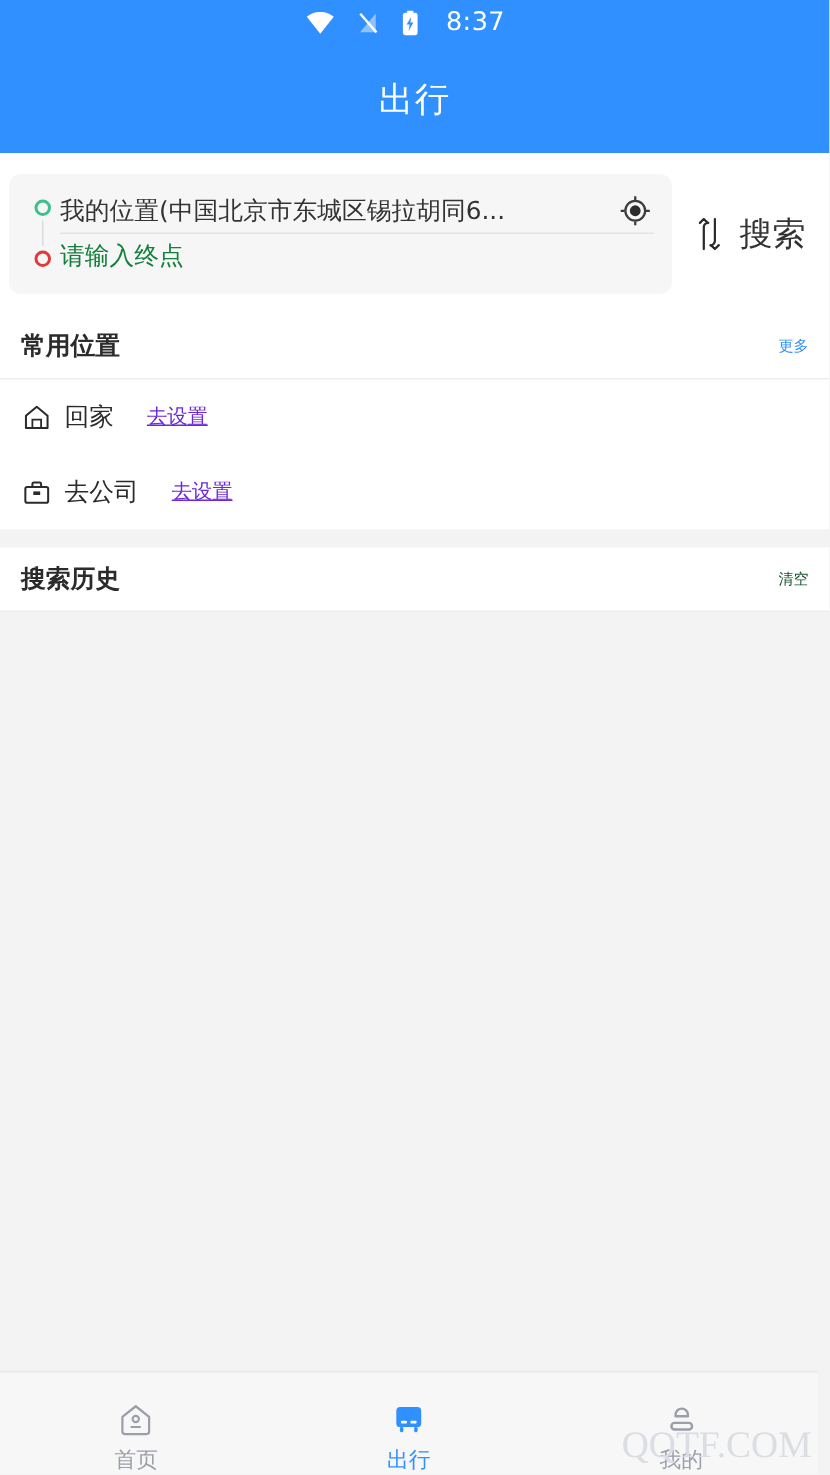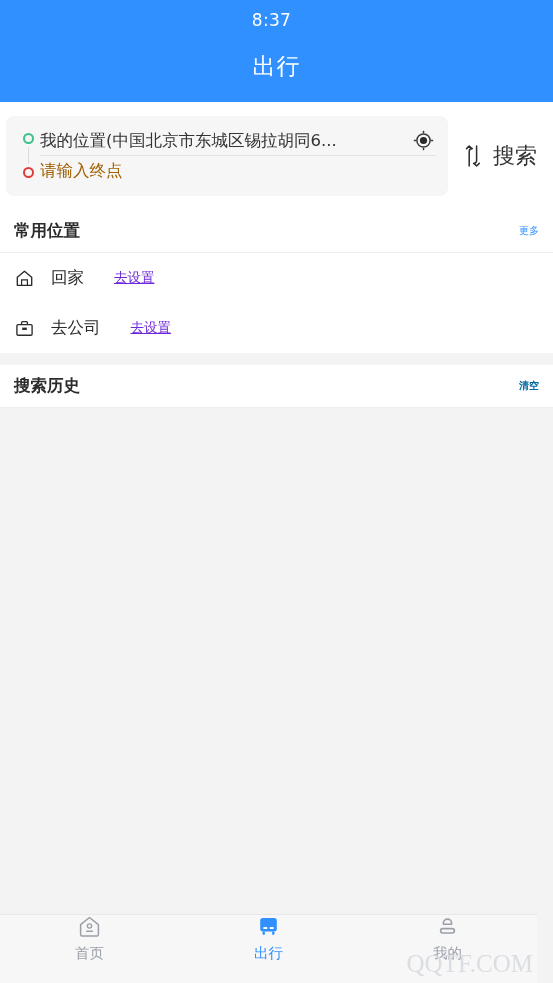--- a/index.html
+++ b/index.html
@@ -15,24 +15,23 @@
     background: #f3f3f3;
     position: relative;
   }
 
   
   .status-bar {
     height: 30px;
     background: #3190ff;
     display: flex;
     align-items: center;
-    justify-content: flex-end;
+    justify-content: center;
     padding-right: 12px;
     gap: 16px;
-    flex-direction: column;
   }
   .status-icon { display: flex; align-items: center; }
   .status-time {
     color: #ffffff;
     font-size: 17px;
     font-weight: 400;
     letter-spacing: 0.3px;
     margin-left: 2px;
   }
 
@@ -101,21 +100,21 @@
   .field-row.top { border-bottom: 1px solid #e3e3e3; }
   .field-text {
     flex: 1;
     min-width: 0;
     font-size: 16.5px;
     color: #333333;
     white-space: nowrap;
     overflow: hidden;
     text-overflow: clip;
   }
-  .field-text.placeholder { color: #a16207; }
+  .field-text.placeholder { color: #15803d; }
   .locate-btn {
     width: 26px;
     height: 26px;
     display: flex;
     align-items: center;
     justify-content: center;
     flex: none;
     margin-left: 4px;
   }
   .search-actions {
@@ -144,29 +143,29 @@
     justify-content: space-between;
     padding: 0 14px;
   }
   .section-title {
     font-size: 16.5px;
     font-weight: bold;
     color: #2b2b2b;
   }
   .section-action { font-size: 10px; }
   .section-action.link { color: #3190ff; }
-  .section-action.muted { color: #0369a1; font-weight: bold; }
+  .section-action.muted { color: #14532d; }
   .divider { height: 1px; background: #ededed; }
 
   .place-row {
     height: 50px;
     display: flex;
     align-items: center;
     padding: 0 14px;
-    gap: 17px;
+    gap: 9px;
   }
   .place-icon {
     width: 20px; height: 20px;
     display: flex; align-items: center; justify-content: center;
     flex: none;
   }
   .place-label { font-size: 16.5px; color: #2b2b2b; }
   .place-hint { font-size: 13.5px; color: #6d28d9; margin-left: 13px; text-decoration: underline; }
 
   .gap { height: 12px; background: #f3f3f3; }
@@ -179,26 +178,26 @@
     left: 0; right: 0;
     bottom: 69px;
     display: flex;
     flex-direction: column;
     background: #f3f3f3;
   }
 
   
   .bottom-nav {
     position: absolute;
-    left: 0; right: 16px; bottom: 0;
+    left: 0; right: 8px; bottom: 0;
     height: 69px;
     background: #f7f7f7;
     border-top: 1px solid #e8e8e8;
     display: flex;
-    align-items: flex-start;
+    align-items: flex-end;
   }
   .nav-item {
     flex: 1;
     display: flex;
     flex-direction: column;
     align-items: center;
     justify-content: center;
     gap: 5px;
     position: relative;
   }

